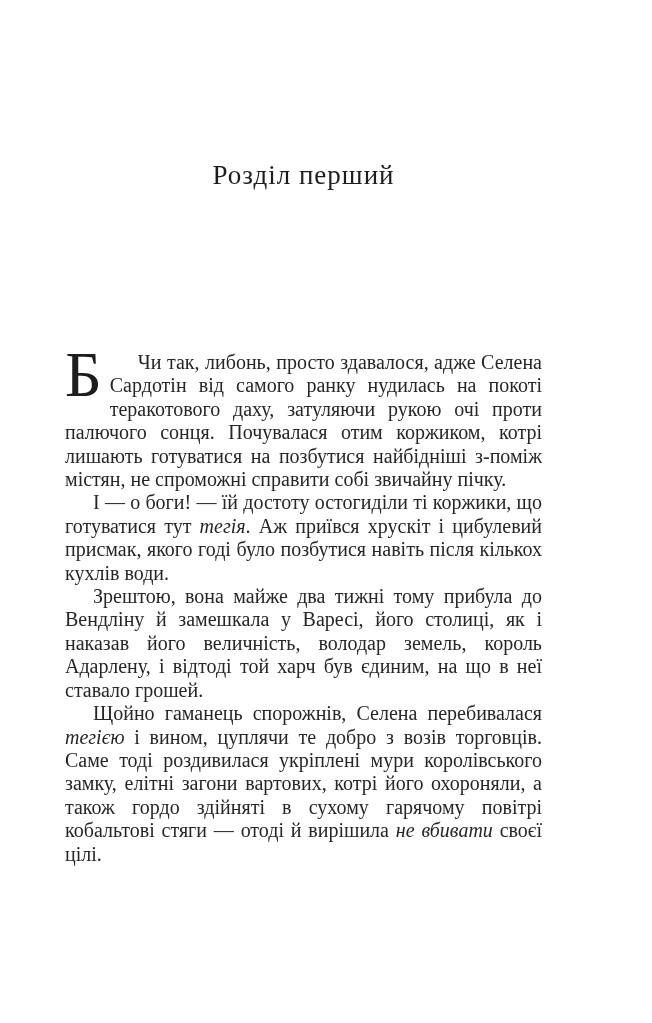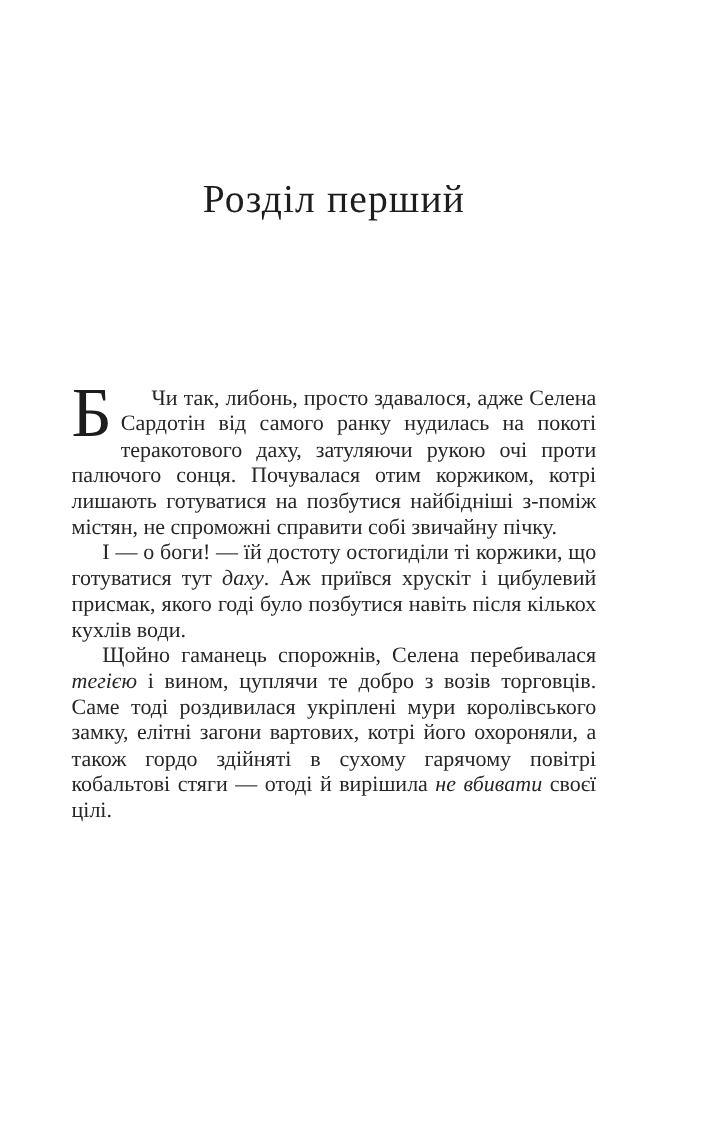--- a/index.html
+++ b/index.html
@@ -15,21 +15,21 @@
     font-family: "Liberation Serif", serif;
     color: #232323;
     overflow: hidden;
   }
   .chapter-heading {
     position: absolute;
     top: 160px;
     left: 65px;
     width: 477px;
     text-align: center;
-    font-size: 36px;
+    font-size: 27px;
     font-weight: normal;
     letter-spacing: 1px;
     color: #1d1d1d;
     margin: 0;
   }
   .text-block {
     position: absolute;
     top: 351px;
     left: 65px;
     width: 477px;
@@ -65,19 +65,20 @@
 <div class="page">
 
   <h1 class="chapter-heading">Розділ перший</h1>
 
   <div class="text-block">
 
     <p class="first-paragraph"><span class="drop-cap">Б</span></p>
 
     <p><span>Чи так, либонь, просто здавалося, адже Селена Сардотін від самого ранку нудилась на покоті теракотового даху, затуляючи рукою очі проти палючого сонця. Почувалася отим коржиком, котрі лишають готуватися на позбутися найбідніші з-поміж містян, не спроможні справити собі звичайну пічку.</span></p>
 
-    <p><span>І — о боги! — їй достоту остогиділи ті коржики, що готуватися тут </span><span class="italic">даху</span><span>. Аж приївся хрускіт і цибулевий присмак, якого годі було позбутися навіть після кількох кухлів води.</span></p>
+    <p><span>І — о боги! — їй достоту остогиділи ті коржики, що готуватися тут </span><span class="italic">тегія</span><span>. Аж приївся хрускіт і цибулевий присмак, якого годі було позбутися навіть після кількох кухлів води.</span></p>
 
+    <p><span>Зрештою, вона майже два тижні тому прибула до Вендліну й замешкала у Варесі, його столиці, як і наказав його величність, володар земель, король Адарлену, і відтоді той харч був єдиним, на що в неї ставало грошей.</span></p>
 
     <p><span>Щойно гаманець спорожнів, Селена перебивалася </span><span class="italic">тегією</span><span> і вином, цуплячи те добро з возів торговців. Саме тоді роздивилася укріплені мури королівського замку, елітні загони вартових, котрі його охороняли, а також гордо здійняті в сухому гарячому повітрі кобальтові стяги — отоді й вирішила </span><span class="italic">не вбивати</span><span> своєї цілі.</span></p>
 
   </div>
 </div>
 
 </body></html>

